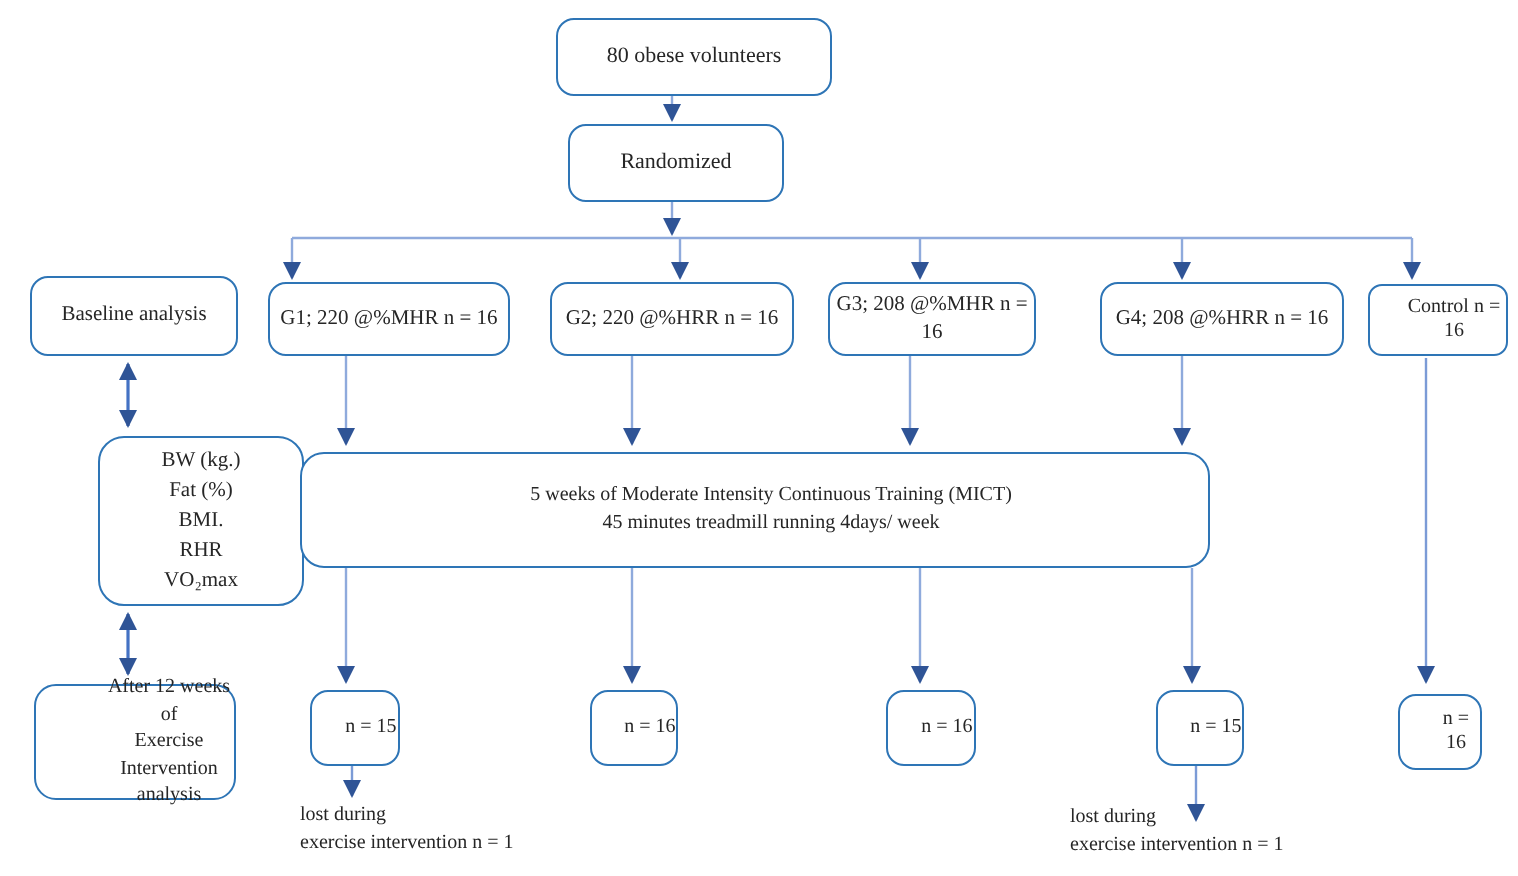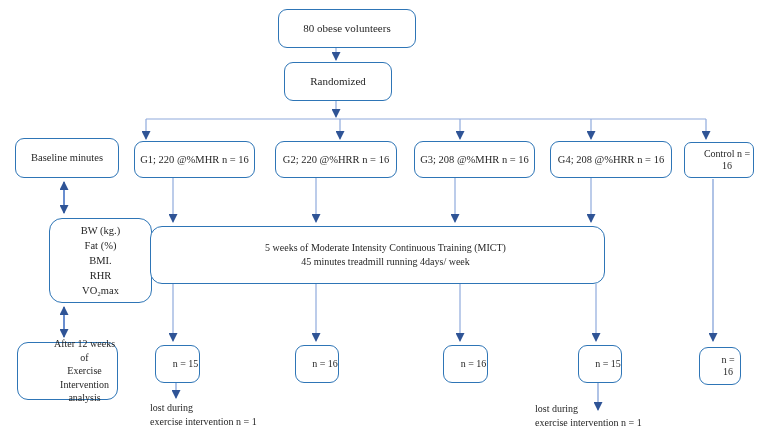--- a/index.html
+++ b/index.html
@@ -86,32 +86,32 @@
   <div class="box fs11" style="left:284px;top:62px;width:108px;height:39px;">
     <span>Randomized</span>
   </div>
 
   <div class="box fs105" style="left:134px;top:141px;width:121px;height:37px;">
     <span>G1; 220 @%MHR n = 16</span>
   </div>
   <div class="box fs105" style="left:275px;top:141px;width:122px;height:37px;">
     <span>G2; 220 @%HRR n = 16</span>
   </div>
-  <div class="box fs105" style="left:414px;top:141px;width:121px;height:37px;">
+  <div class="box fs105" style="left:414px;top:141px;width:104px;height:37px;">
     <span>G3; 208 @%MHR n = 16</span>
   </div>
   <div class="box fs105" style="left:550px;top:141px;width:122px;height:37px;">
     <span>G4; 208 @%HRR n = 16</span>
   </div>
   <div class="box fs10" style="left:684px;top:142px;width:70px;height:36px;border-radius:7px;">
     <span>Control n = 16</span>
   </div>
 
   <div class="box fs105" style="left:15px;top:138px;width:104px;height:40px;">
-    <span>Baseline minutes</span>
+    <span>Baseline analysis</span>
   </div>
 
   <div class="box fs105" style="left:17px;top:218px;width:103px;height:85px;border-radius:13px;margin-left:32px;">
     <div class="stack" style="line-height:15px;">
       <span>BW (kg.)</span>
       <span>Fat (%)</span>
       <span>BMI.</span>
       <span>RHR</span>
       <span>VO₂max</span>
     </div>

